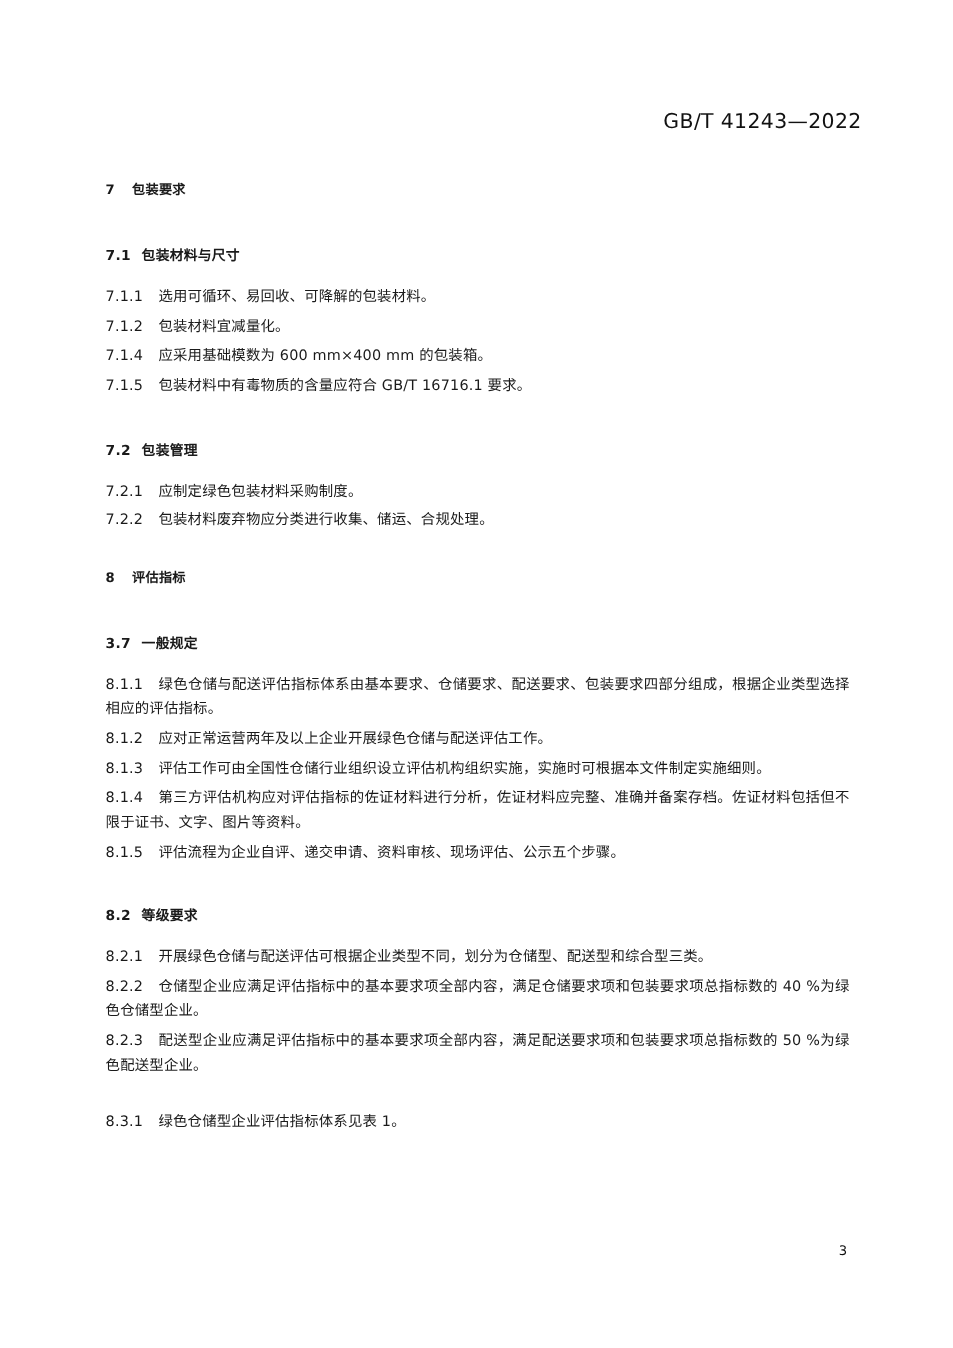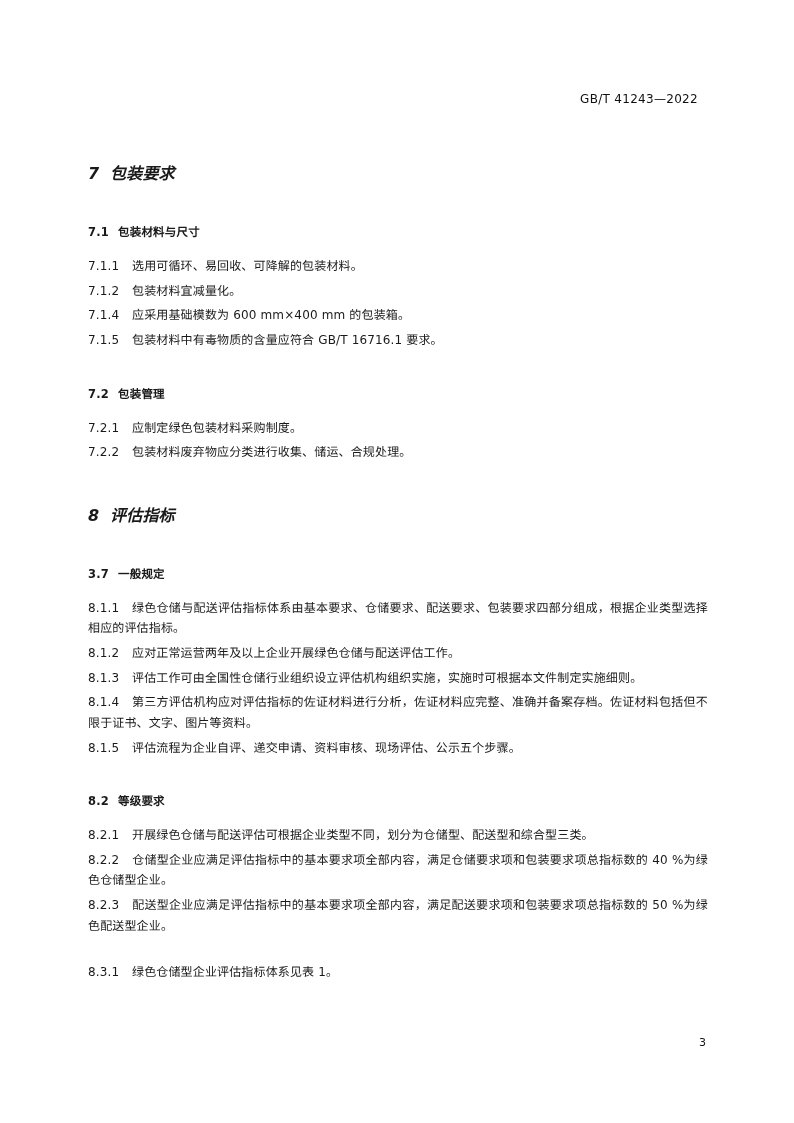--- a/index.html
+++ b/index.html
@@ -12,38 +12,37 @@
     width: 794px;
     height: 1123px;
     background: #ffffff;
     font-family: "DejaVu Sans", "Liberation Sans", sans-serif;
     color: #1a1a1a;
     overflow: hidden;
   }
   .header {
     position: absolute;
     top: 92px;
-    right: 96px;
-    font-size: 12px;
+    right: 76px;
+    font-size: 17px;
     letter-spacing: 0.3px;
     color: #111;
     white-space: nowrap;
   }
   .content {
     position: absolute;
     left: 88px;
     top: 145px;
     width: 620px;
   }
   .clause-title {
-    font-size: 16px;
+    font-size: 11px;
     font-weight: bold;
-    margin: 15px 0 9px 0;
+    margin: 4px 0 9px 0;
     letter-spacing: 0.2px;
-    font-style: italic;
   }
   .clause-title .num {
     display: inline-block;
     min-width: 22px;
   }
   .sub-title {
     font-size: 11.5px;
     font-weight: bold;
     margin: 16px 0 9px 0;
     letter-spacing: 0.2px;

